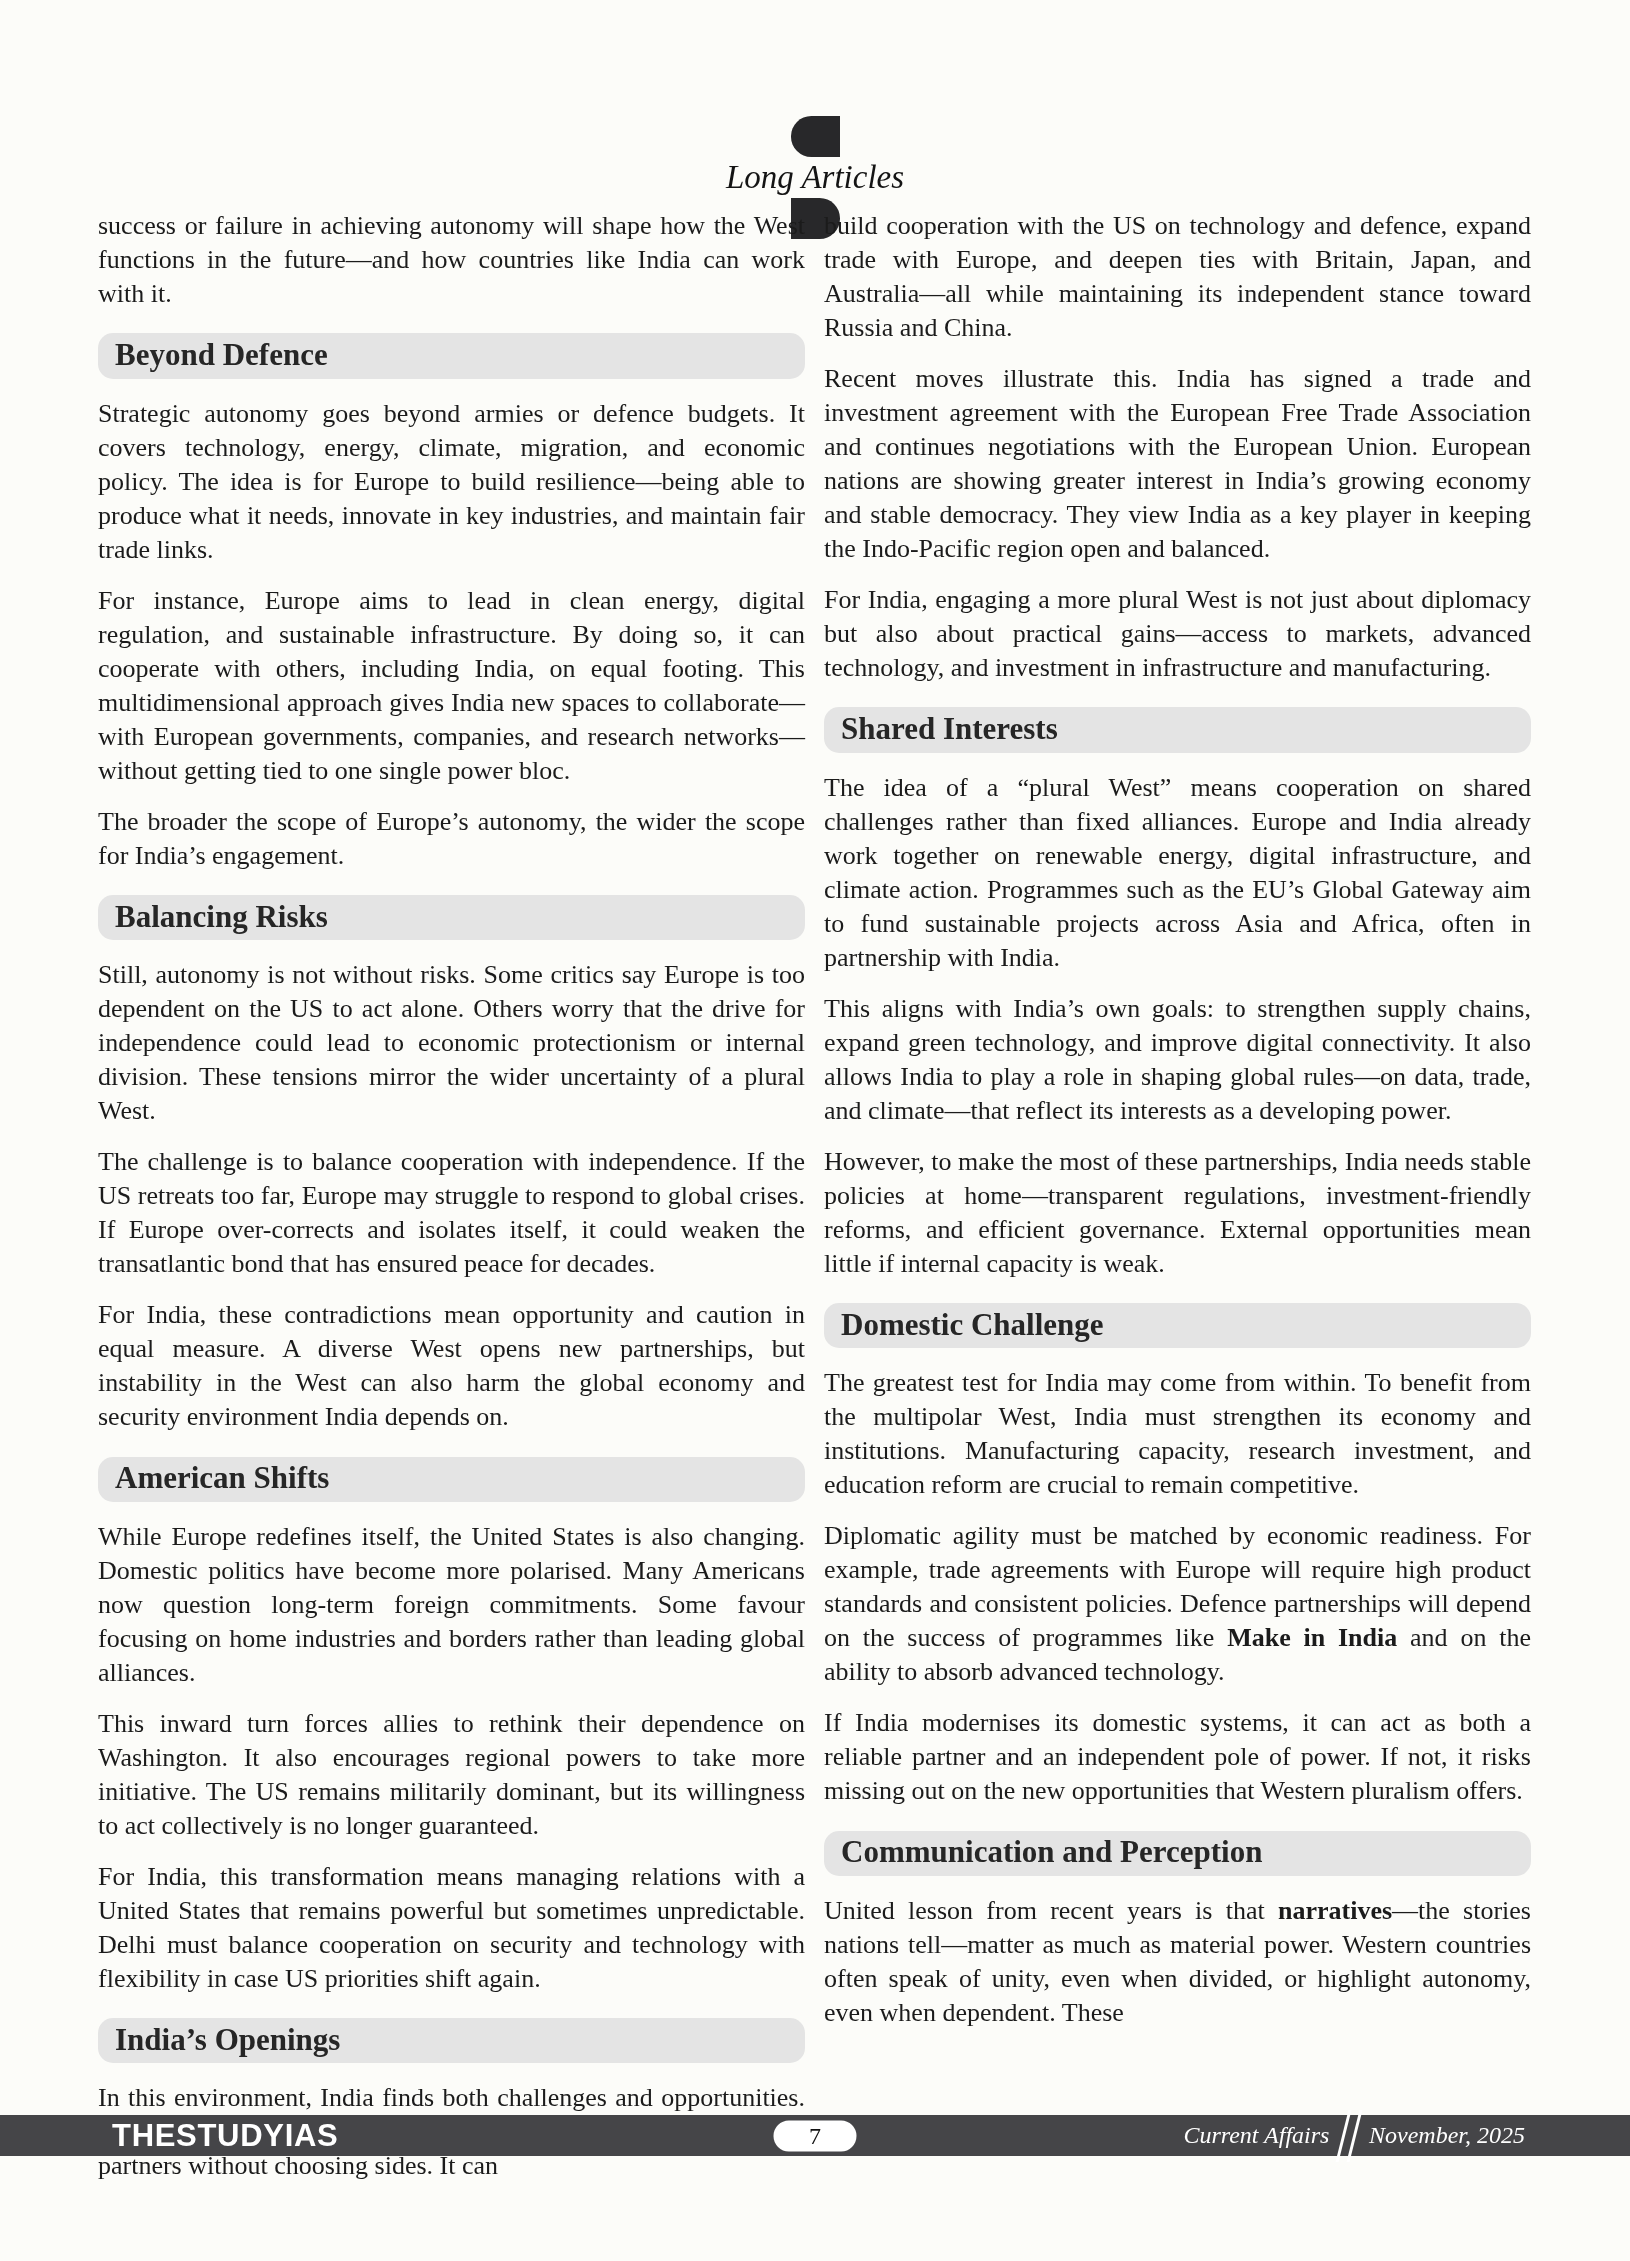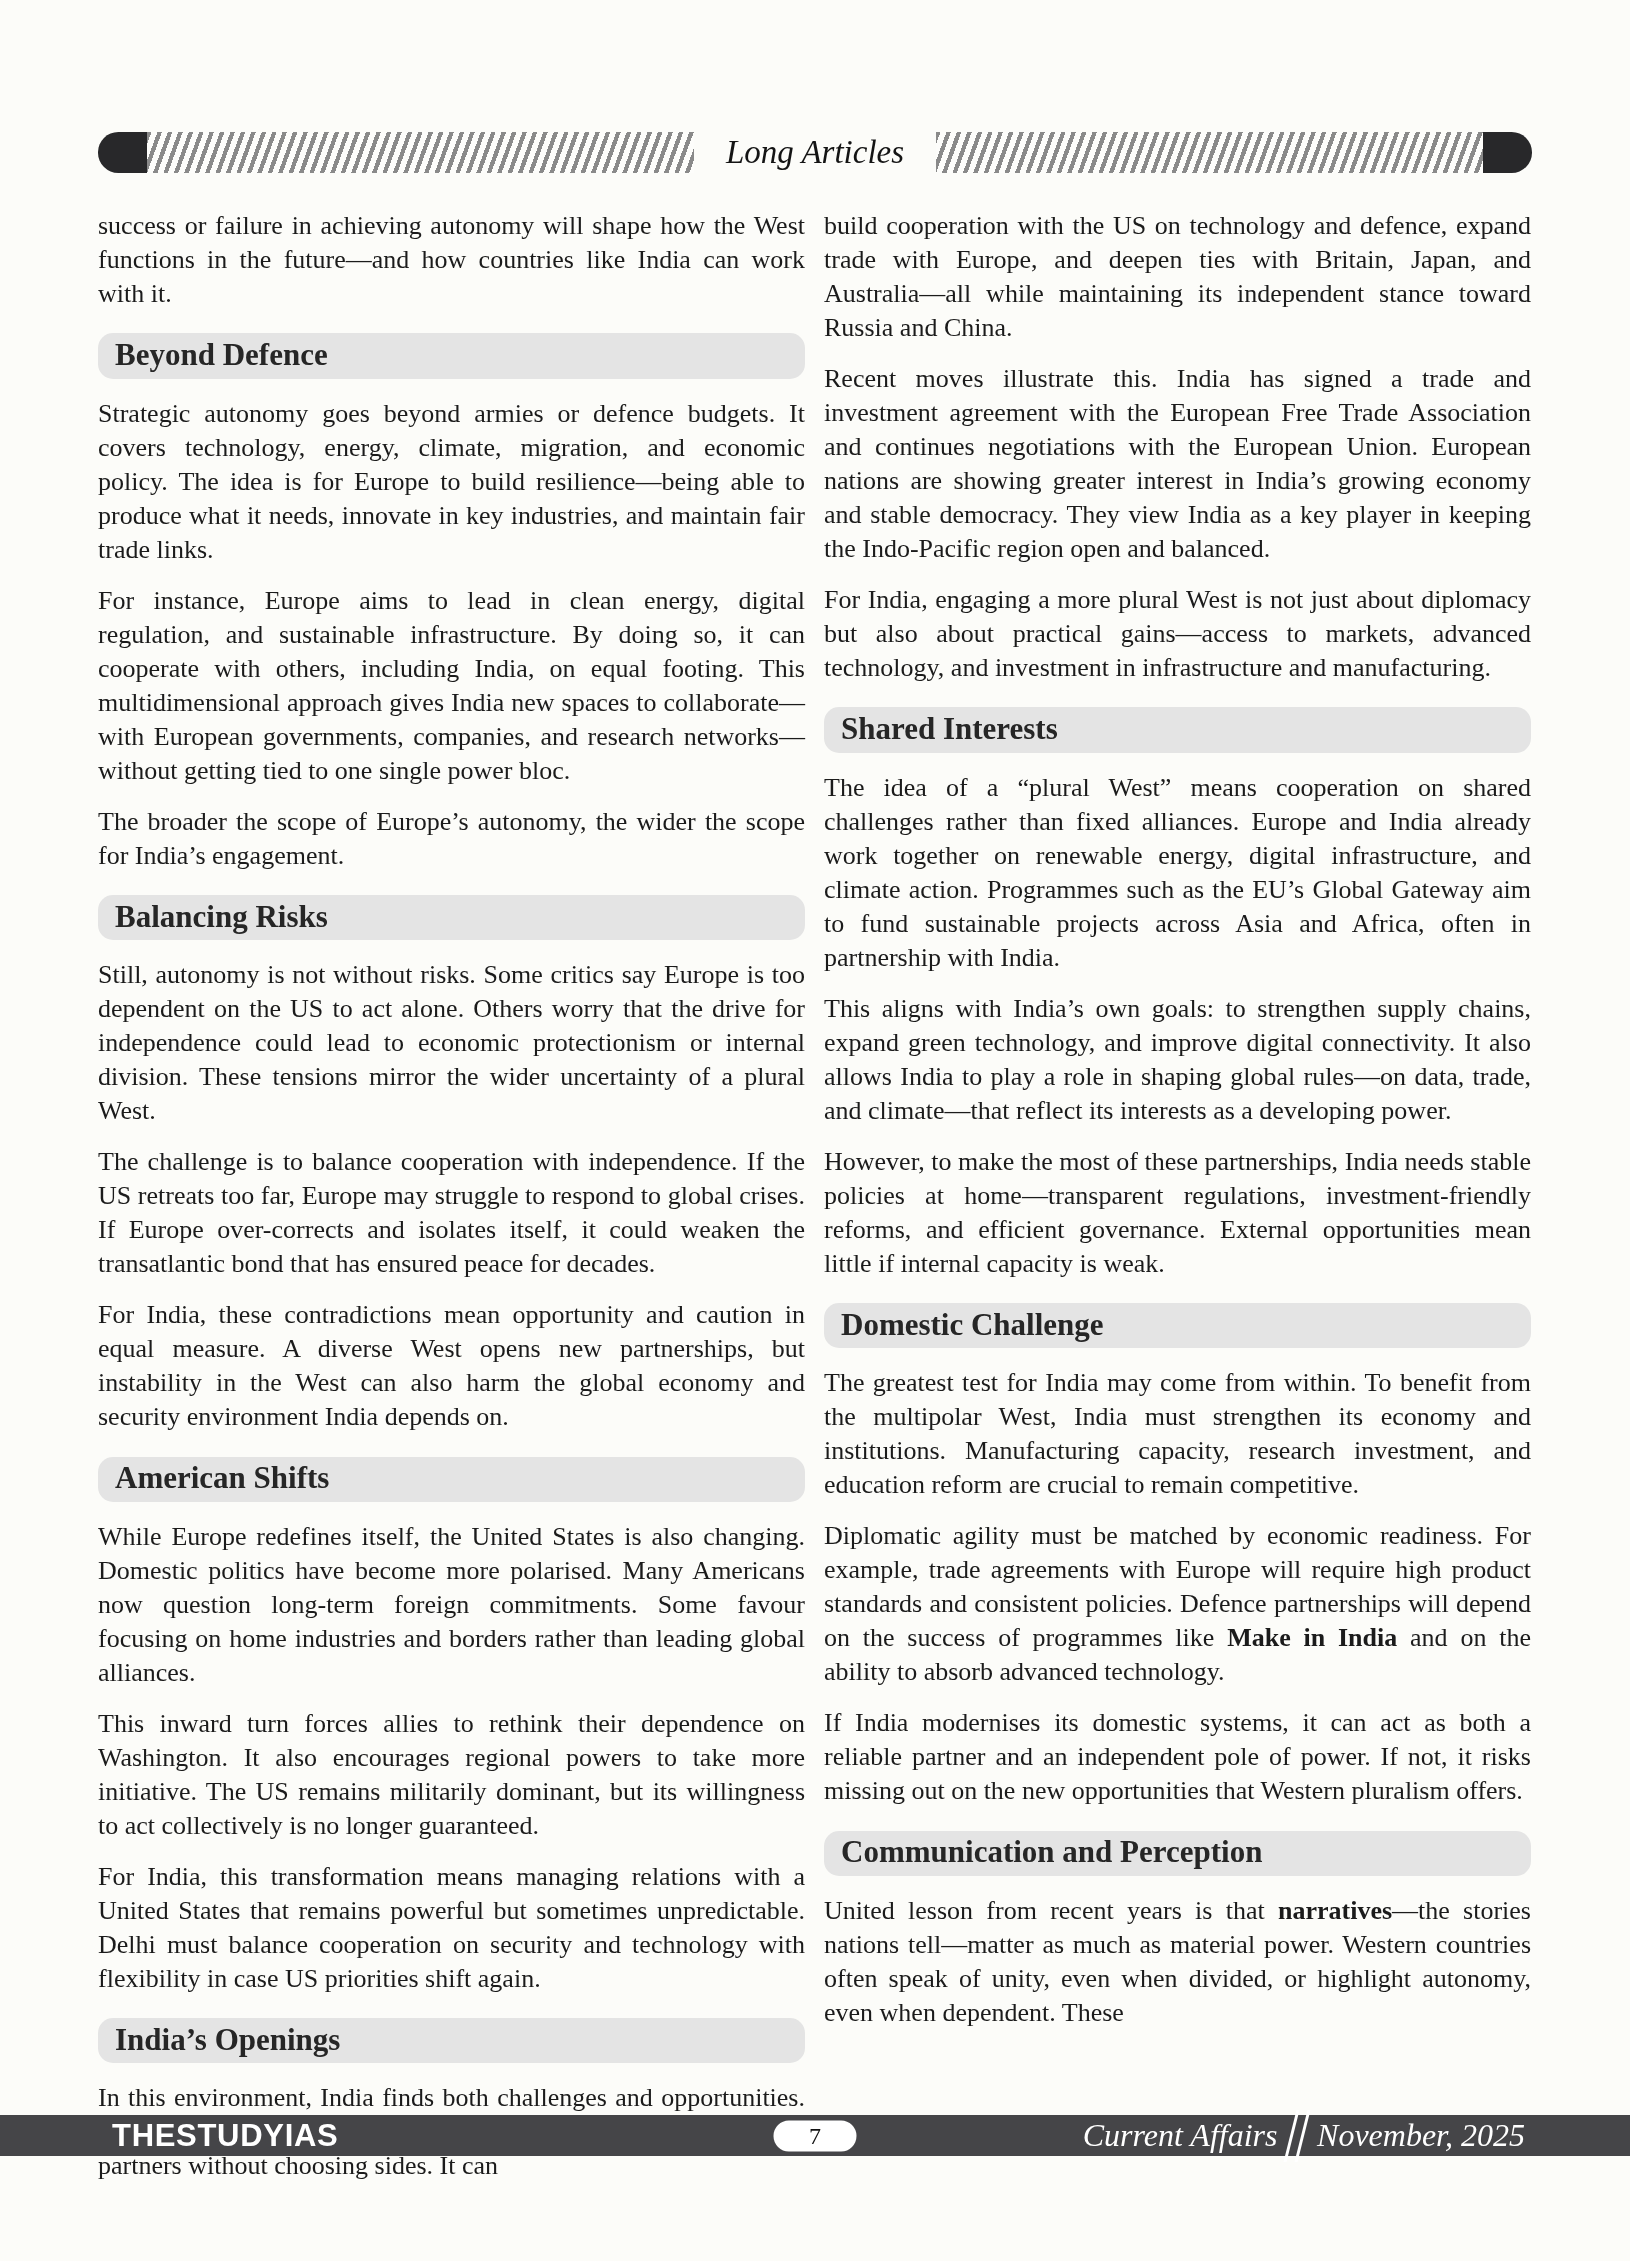--- a/index.html
+++ b/index.html
@@ -4,22 +4,22 @@
 <style>
   html,body{margin:0;padding:0;}
   body{
     width:1630px;height:2261px;position:relative;
     background:#fcfcf9;color:#1b1b1b;
     font-family:"Liberation Serif", serif;
     overflow:hidden;
   }
   
   .page-header{
-    position:absolute;top:132px;left:98px;width:1434px;height:41px;
-    display:flex;align-items:center;
+    position:absolute;top:116px;left:98px;width:1434px;height:41px;
+    display:flex;align-items:center;flex-direction:column;
   }
   .bar-group{flex:1;display:flex;height:41px;}
   .stripes{
     flex:1;height:100%;
     background:repeating-linear-gradient(110deg,#8a8a8a 0 4.2px,#fdfdfb 4.2px 9.8px);
   }
   .cap{width:49px;height:41px;background:#28282a;}
   .cap.left{border-radius:20.3px 0 0 20.3px;}
   .cap.right{border-radius:0 20.3px 20.3px 0;}
   .header-title{
@@ -53,21 +53,21 @@
     font-size:31px;letter-spacing:0.7px;line-height:41px;
   }
   .footer-page-pill{
     position:absolute;left:50%;top:50%;transform:translate(-50%,-50%);
     width:83px;height:31px;background:#ffffff;border-radius:15.4px;
     display:flex;align-items:center;justify-content:center;
   }
   .footer-page-number{font-size:24px;color:#111;line-height:1;}
   .footer-right{
     margin-left:auto;margin-right:105px;display:flex;align-items:center;
-    color:#ffffff;font-style:italic;font-size:32px;line-height:41px;
+    color:#ffffff;font-style:italic;font-size:24px;line-height:41px;
     white-space:nowrap;
   }
   .dslash{
     display:inline-block;width:8.4px;height:52px;
     border-left:3.5px solid #ffffff;border-right:3.5px solid #ffffff;
     transform:skewX(-14deg);margin:0 12.6px;
   }
 </style>
 </head>
 <body>

